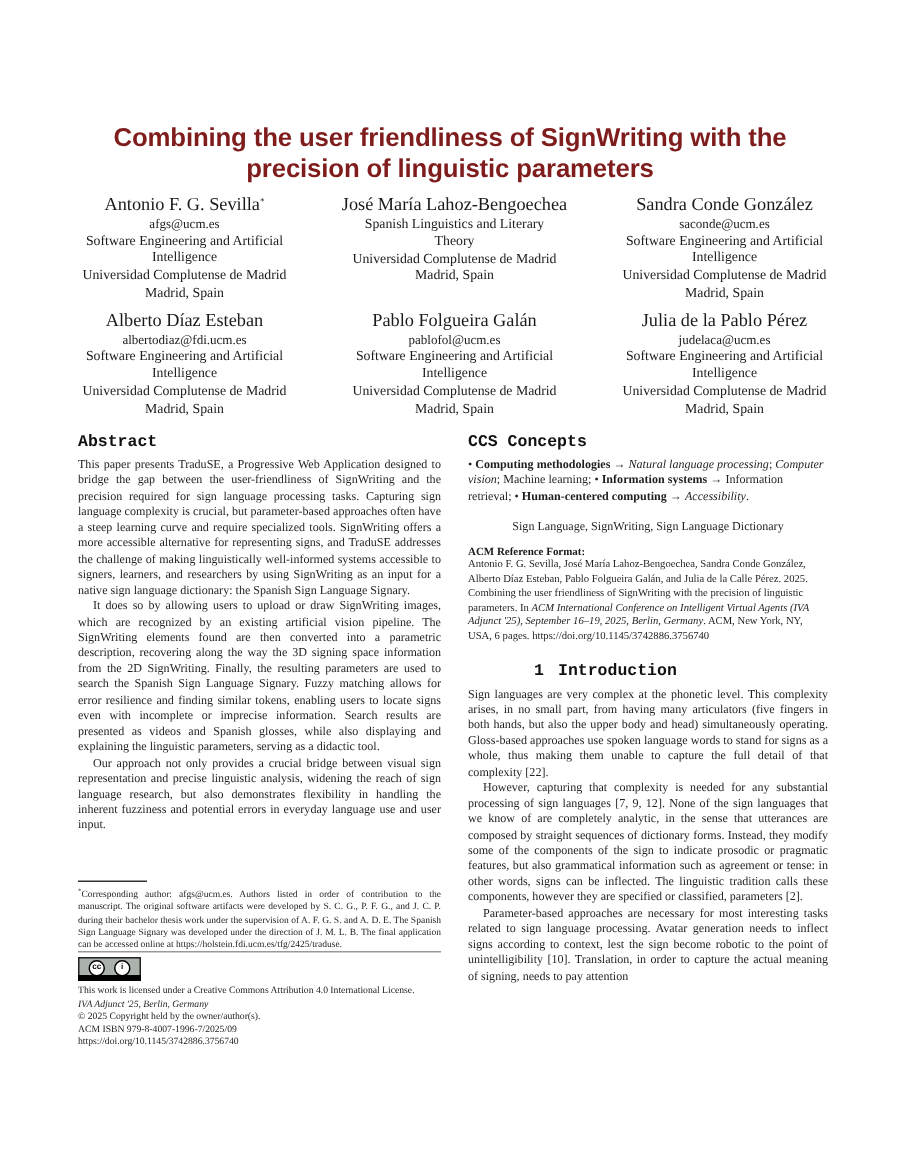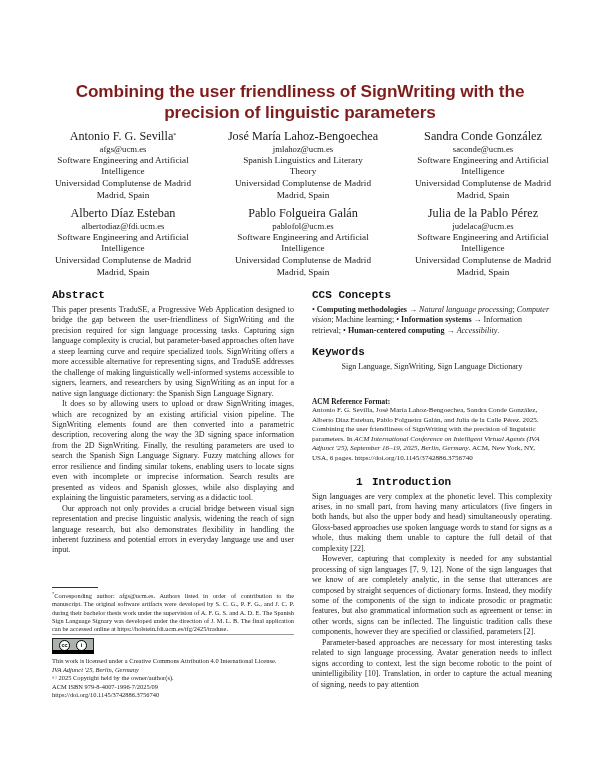--- a/index.html
+++ b/index.html
@@ -81,21 +81,21 @@
       position: absolute; left: 52px; top: 657px; width: 260px;
       font-size: 6.45px; line-height: 8.5px; color: #222;
     }
     .license .it { font-style: italic; }
 
     .ccs { font-size: 8.05px; line-height: 10.45px; color: #1f1f1f; }
     .ccs b { font-weight: bold; font-family: "Liberation Serif", serif; }
     .ccs i { font-style: italic; }
 
     .keywords { font-size: 8.05px; line-height: 10.45px; color: #1f1f1f; text-align: center; }
-    .acm-ref-title { font-weight: bold; font-size: 7.3px; line-height: 9.4px; margin-top: 24px; }
+    .acm-ref-title { font-weight: bold; font-size: 7.3px; line-height: 9.4px; margin-top: 6px; }
     .acm-ref { font-size: 7.1px; line-height: 9.55px; color: #1f1f1f; }
     .acm-ref i { font-style: italic; }
 
     .sec-num { display: inline-block; width: 16px; }
   </style>
 </head>
 <body>
 
 <div class="page">
 
@@ -109,21 +109,20 @@
       <div class="author">
         <div class="author-name"><span>Antonio F. G. Sevilla</span><sup>*</sup></div>
         <div class="author-email">afgs@ucm.es</div>
         <div>Software Engineering and Artificial</div>
         <div>Intelligence</div>
         <div>Universidad Complutense de Madrid</div>
         <div>Madrid, Spain</div>
       </div>
       <div class="author">
         <div class="author-name">José María Lahoz-Bengoechea</div>
-        <div class="author-email">jmlahoz@ucm.es</div>
         <div>Spanish Linguistics and Literary</div>
         <div>Theory</div>
         <div>Universidad Complutense de Madrid</div>
         <div>Madrid, Spain</div>
       </div>
       <div class="author">
         <div class="author-name">Sandra Conde González</div>
         <div class="author-email">saconde@ucm.es</div>
         <div>Software Engineering and Artificial</div>
         <div>Intelligence</div>
@@ -182,21 +181,20 @@
     <div>ACM ISBN 979-8-4007-1996-7/2025/09</div>
     <div>https://doi.org/10.1145/3742886.3756740</div>
   </div>
 
   <div class="col-right">
     <h2 class="sec">CCS Concepts</h2>
     <p class="ccs" style="margin-bottom:10px;">
       <span>• </span><b>Computing methodologies</b><span> → </span><i>Natural language processing</i><span>; </span><i>Computer vision</i><span>; </span><span>Machine learning</span><span>; </span><span>• </span><b>Information systems</b><span> → </span><span>Information retrieval</span><span>; </span><span>• </span><b>Human-centered computing</b><span> → </span><i>Accessibility</i><span>.</span>
     </p>
 
-    <h2 class="sec">Keywords</h2>
     <p class="keywords">Sign Language, SignWriting, Sign Language Dictionary</p>
 
     <div class="acm-ref-title">ACM Reference Format:</div>
     <p class="acm-ref"><span>Antonio F. G. Sevilla, José María Lahoz-Bengoechea, Sandra Conde González, Alberto Díaz Esteban, Pablo Folgueira Galán, and Julia de la Calle Pérez. 2025. Combining the user friendliness of SignWriting with the precision of linguistic parameters. In </span><i>ACM International Conference on Intelligent Virtual Agents (IVA Adjunct '25), September 16–19, 2025, Berlin, Germany</i><span>. ACM, New York, NY, USA, 6 pages. https://doi.org/10.1145/3742886.3756740</span></p>
 
     <h2 class="sec" style="margin-top:12px;margin-left:44px;">
       <span class="sec-num">1</span><span>Introduction</span>
     </h2>
     <p class="para">Sign languages are very complex at the phonetic level. This complexity arises, in no small part, from having many articulators (five fingers in both hands, but also the upper body and head) simultaneously operating. Gloss-based approaches use spoken language words to stand for signs as a whole, thus making them unable to capture the full detail of that complexity [22].</p>
     <p class="para indent">However, capturing that complexity is needed for any substantial processing of sign languages [7, 9, 12]. None of the sign languages that we know of are completely analytic, in the sense that utterances are composed by straight sequences of dictionary forms. Instead, they modify some of the components of the sign to indicate prosodic or pragmatic features, but also grammatical information such as agreement or tense: in other words, signs can be inflected. The linguistic tradition calls these components, however they are specified or classified, parameters [2].</p>

